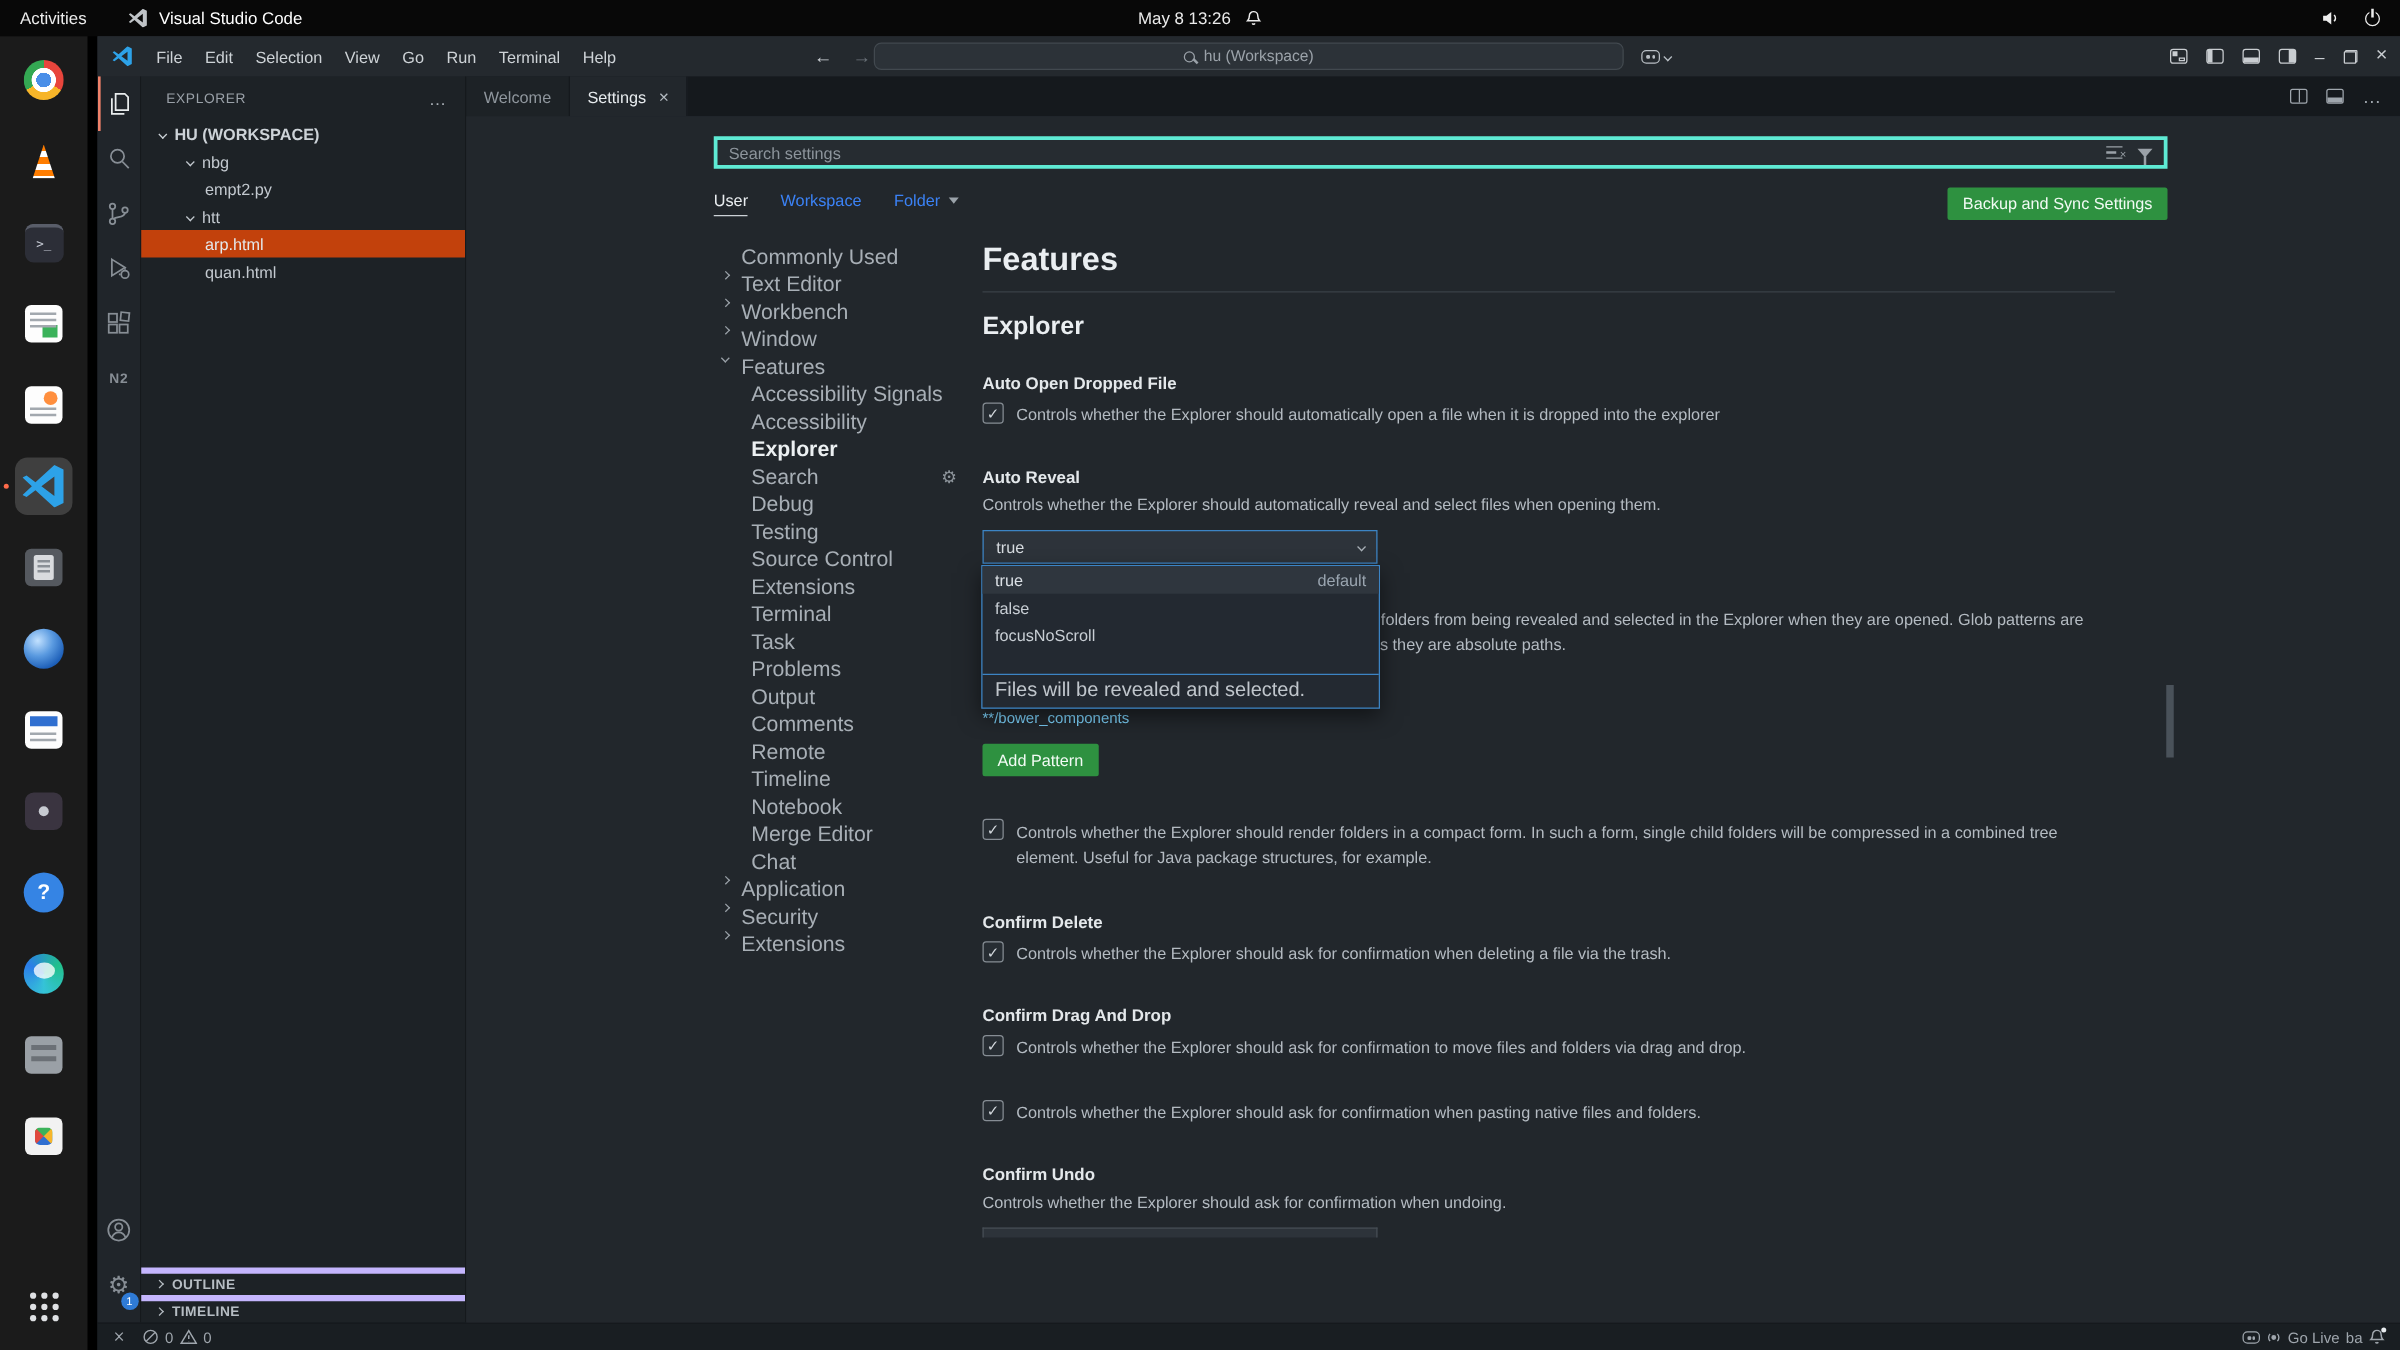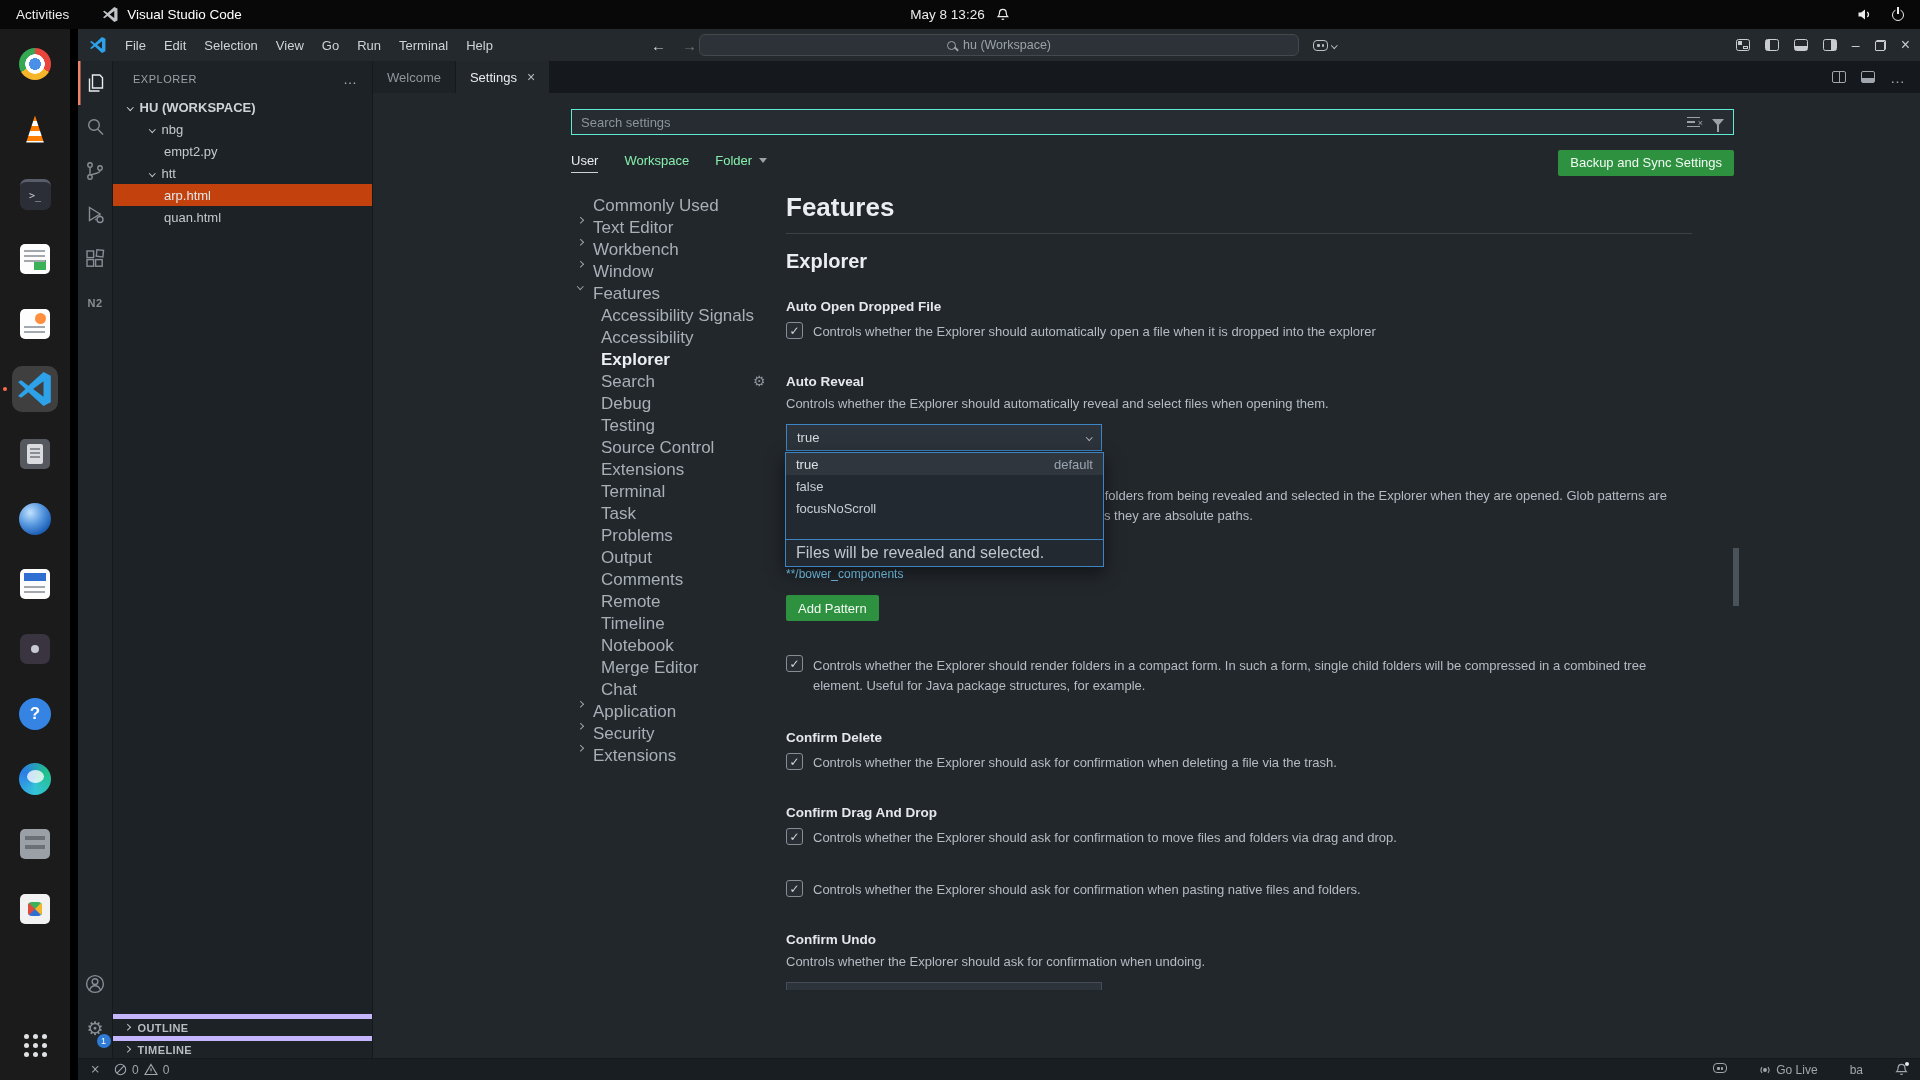--- a/index.html
+++ b/index.html
@@ -113,29 +113,29 @@
 .tab-close{font-size:14px;color:#b3bac0}
 .tab-actions{margin-left:auto;display:flex;align-items:center;gap:15px;padding-right:14px;color:#9fa6ad}
 .act-ic{width:14px;height:12px;border:1.2px solid #9fa6ad;border-radius:2px;position:relative}
 .act-ic.split::before{content:"";position:absolute;left:50%;top:0;bottom:0;width:1.2px;background:#9fa6ad}
 .act-ic.panelb::before{content:"";position:absolute;left:0;right:0;bottom:0;height:4px;background:#9fa6ad}
 .more-dots{font-size:15px;letter-spacing:1px}
 
 
 .settings-editor{flex:1;position:relative;background:#22272c;overflow:hidden}
 .settings-col{margin-left:198px;width:1163px}
-.search-box{margin-top:16px;height:26px;background:#262c31;border:1px solid #5eead4;display:flex;align-items:center;padding:0 9px;gap:8px;color:#8d959c;font-size:13px}
+.search-box{margin-top:16px;height:26px;background:#262c31;border:3px solid #5eead4;display:flex;align-items:center;padding:0 9px;gap:8px;color:#8d959c;font-size:13px}
 .sb-icons{margin-left:auto;display:flex;align-items:center;gap:12px;color:#9aa1a8}
 .clear-filter{position:relative;width:13px;height:10px;border-top:1.4px solid #9aa1a8;border-bottom:1.4px solid #9aa1a8}
 .clear-filter::before{content:"";position:absolute;left:0;top:3.2px;width:8px;height:1.4px;background:#9aa1a8}
 .clear-filter::after{content:"×";position:absolute;right:-3px;top:.5px;font-size:9px;line-height:9px}
 .funnel{width:0;height:0;border-left:6px solid transparent;border-right:6px solid transparent;border-top:7px solid #9aa1a8;position:relative}
 .funnel::after{content:"";position:absolute;left:-1px;top:-1px;width:2px;height:7px;background:#9aa1a8}
 .scope-row{margin-top:14px;display:flex;align-items:center;height:27px}
-.scope{font-size:13px;color:#86efac;margin-right:26px;padding-bottom:5px;display:flex;align-items:center;gap:7px}
+.scope{font-size:13px;color:#3b82f6;margin-right:26px;padding-bottom:5px;display:flex;align-items:center;gap:7px}
 .scope.active{color:#e9edf0;border-bottom:1px solid #ccd1d6;padding-bottom:4px}
 .tri-down{width:0;height:0;border-left:4.5px solid transparent;border-right:4.5px solid transparent;border-top:5px solid #9aa2a9}
 .btn-green{margin-left:auto;background:#2e9140;color:#f2fbf4;border:none;height:26px;padding:0 12px;font-size:13px;border-radius:2px;font-family:inherit;cursor:pointer}
 .settings-body{display:flex;margin-top:12px}
 .toc{width:215px;padding-top:8px;flex:none}
 .toc-row{height:22px;display:flex;font-size:17px;color:#a8afb6;padding-left:22px;position:relative;cursor:default}
 .toc-row .chev{position:absolute;left:7px;color:#9aa1a8}
 .toc-row.lvl1{padding-left:30px}
 .toc-row.sel{color:#ecf0f2;font-weight:bold}
 .content{flex:1;max-width:906px;padding-top:4px;position:relative}
@@ -159,21 +159,21 @@
 .dd-hint{border-top:1px solid #3c84c4;height:27px;display:flex;align-items:center;padding:0 10px;color:#c0c6cc;font-size:16px;margin-top:20px}
 .patterns{margin-top:10px}
 .pattern-row{font-family:Liberation Sans, sans-serif;font-size:12px;color:#7dd3fc;height:25px;display:flex;align-items:center}
 .btn-add{margin-left:0;margin-top:9px}
 .scroll-thumb{position:absolute;left:1360px;top:455px;width:6px;height:58px;background:#4a525a}
 .partial-select{height:8px;width:316px;background:#2d333a;border:1px solid #464d54;border-bottom:none;margin-top:10px}
 
 
 .statusbar{height:22px;background:#191e22;border-top:1px solid #15191c;display:flex;align-items:center;padding:0 12px;font-size:12px;color:#9fa6ad;flex:none}
 .sb-left{display:flex;align-items:center;gap:14px}
-.sb-right{margin-left:auto;display:flex;align-items:flex-start;gap:32px}
+.sb-right{margin-left:auto;display:flex;align-items:center;gap:5px}
 .sb-item{display:flex;align-items:center;gap:5px}
 .remote{display:flex;gap:1px}
 .bell-dot{position:relative;display:inline-flex}
 .bell-dot::after{content:"";position:absolute;right:-1px;top:-1px;width:4px;height:4px;border-radius:50%;background:#e7ebee}
 svg.ic{display:block}
 </style>
 </head>
 <body>
 
 <div class="screen">

